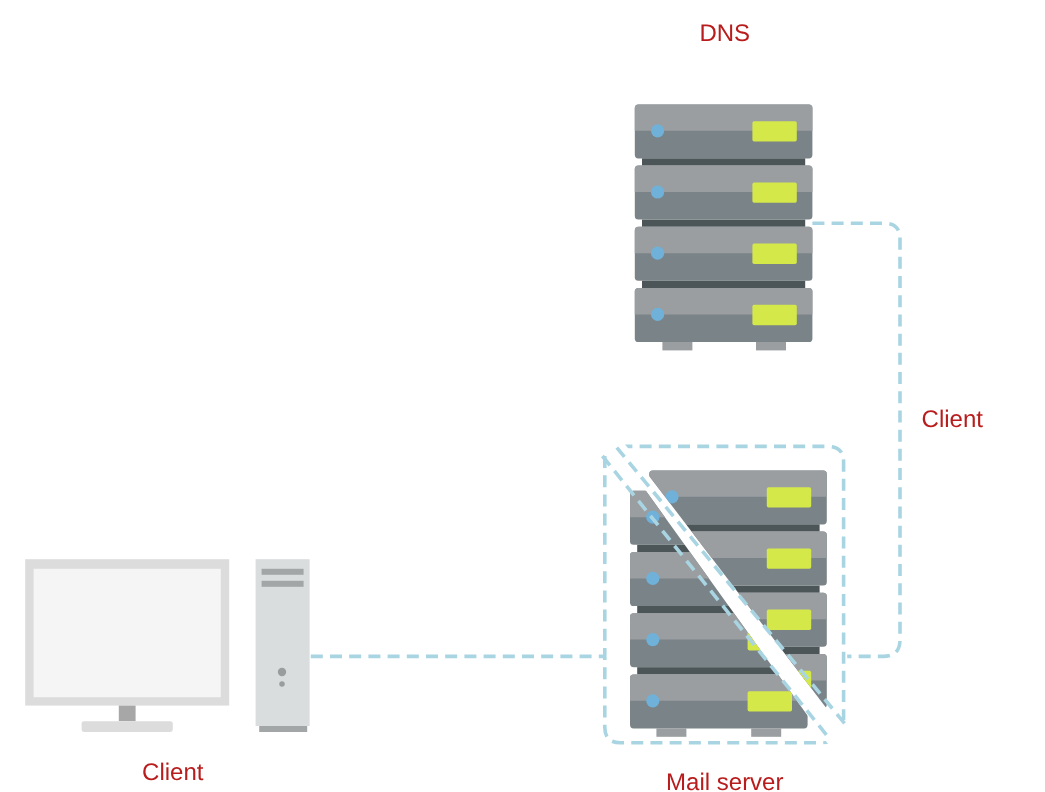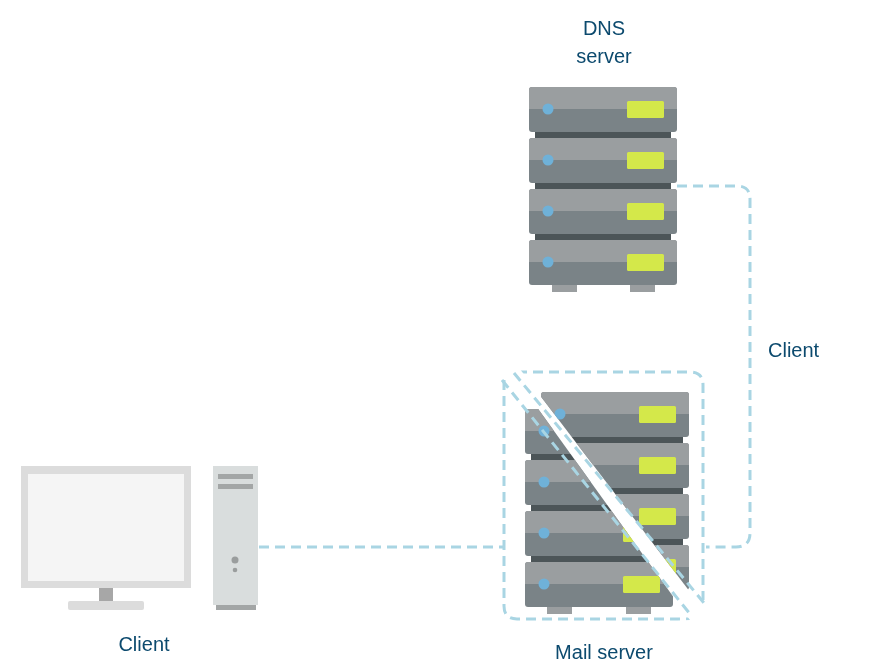--- a/index.html
+++ b/index.html
@@ -1,18 +1,18 @@
 <!DOCTYPE html>
 <html><head>
 <meta charset="utf-8">
 <style>
   html, body { margin: 0; padding: 0; background: #ffffff; }
   body { width: 871px; height: 660px; position: relative; overflow: hidden; font-family: "Liberation Sans", sans-serif; }
   #stage { position: absolute; left: 0; top: 0; }
-  .label { position: absolute; color: #0c4a6e; font-size: 20px; text-align: center; line-height: 28px; font-family: "Liberation Sans", sans-serif; }
+  .label { position: absolute; color: #b91c1c; font-size: 20px; text-align: center; line-height: 28px; font-family: "Liberation Sans", sans-serif; }
   #dns-label { left: 544px; top: 14px; width: 120px; }
   #mail-label { left: 534px; top: 638px; width: 140px; }
   #client-bottom-label { left: 84px; top: 630px; width: 120px; }
   #client-right-label { left: 768px; top: 336px; width: 70px; text-align: left; }
 </style>
 </head>
 <body>
 
 <svg id="stage" width="871" height="660" viewBox="0 0 871 660">
   <defs>
@@ -92,17 +92,16 @@
       <rect x="218" y="484" width="35" height="5" fill="#a3a6a6"></rect>
       <circle cx="235" cy="560" r="3.5" fill="#9a9d9d"></circle>
       <circle cx="235" cy="570" r="2.3" fill="#9a9d9d"></circle>
       <rect x="216" y="605" width="40" height="5" fill="#a3a6a6"></rect>
     </g>
   </g>
 </svg>
 
 <div class="label" id="dns-label">
   <div>DNS</div>
-  <div>server</div>
 </div>
 <div class="label" id="client-right-label">Client</div>
 <div class="label" id="mail-label">Mail server</div>
 <div class="label" id="client-bottom-label">Client</div>
 
 </body></html>

